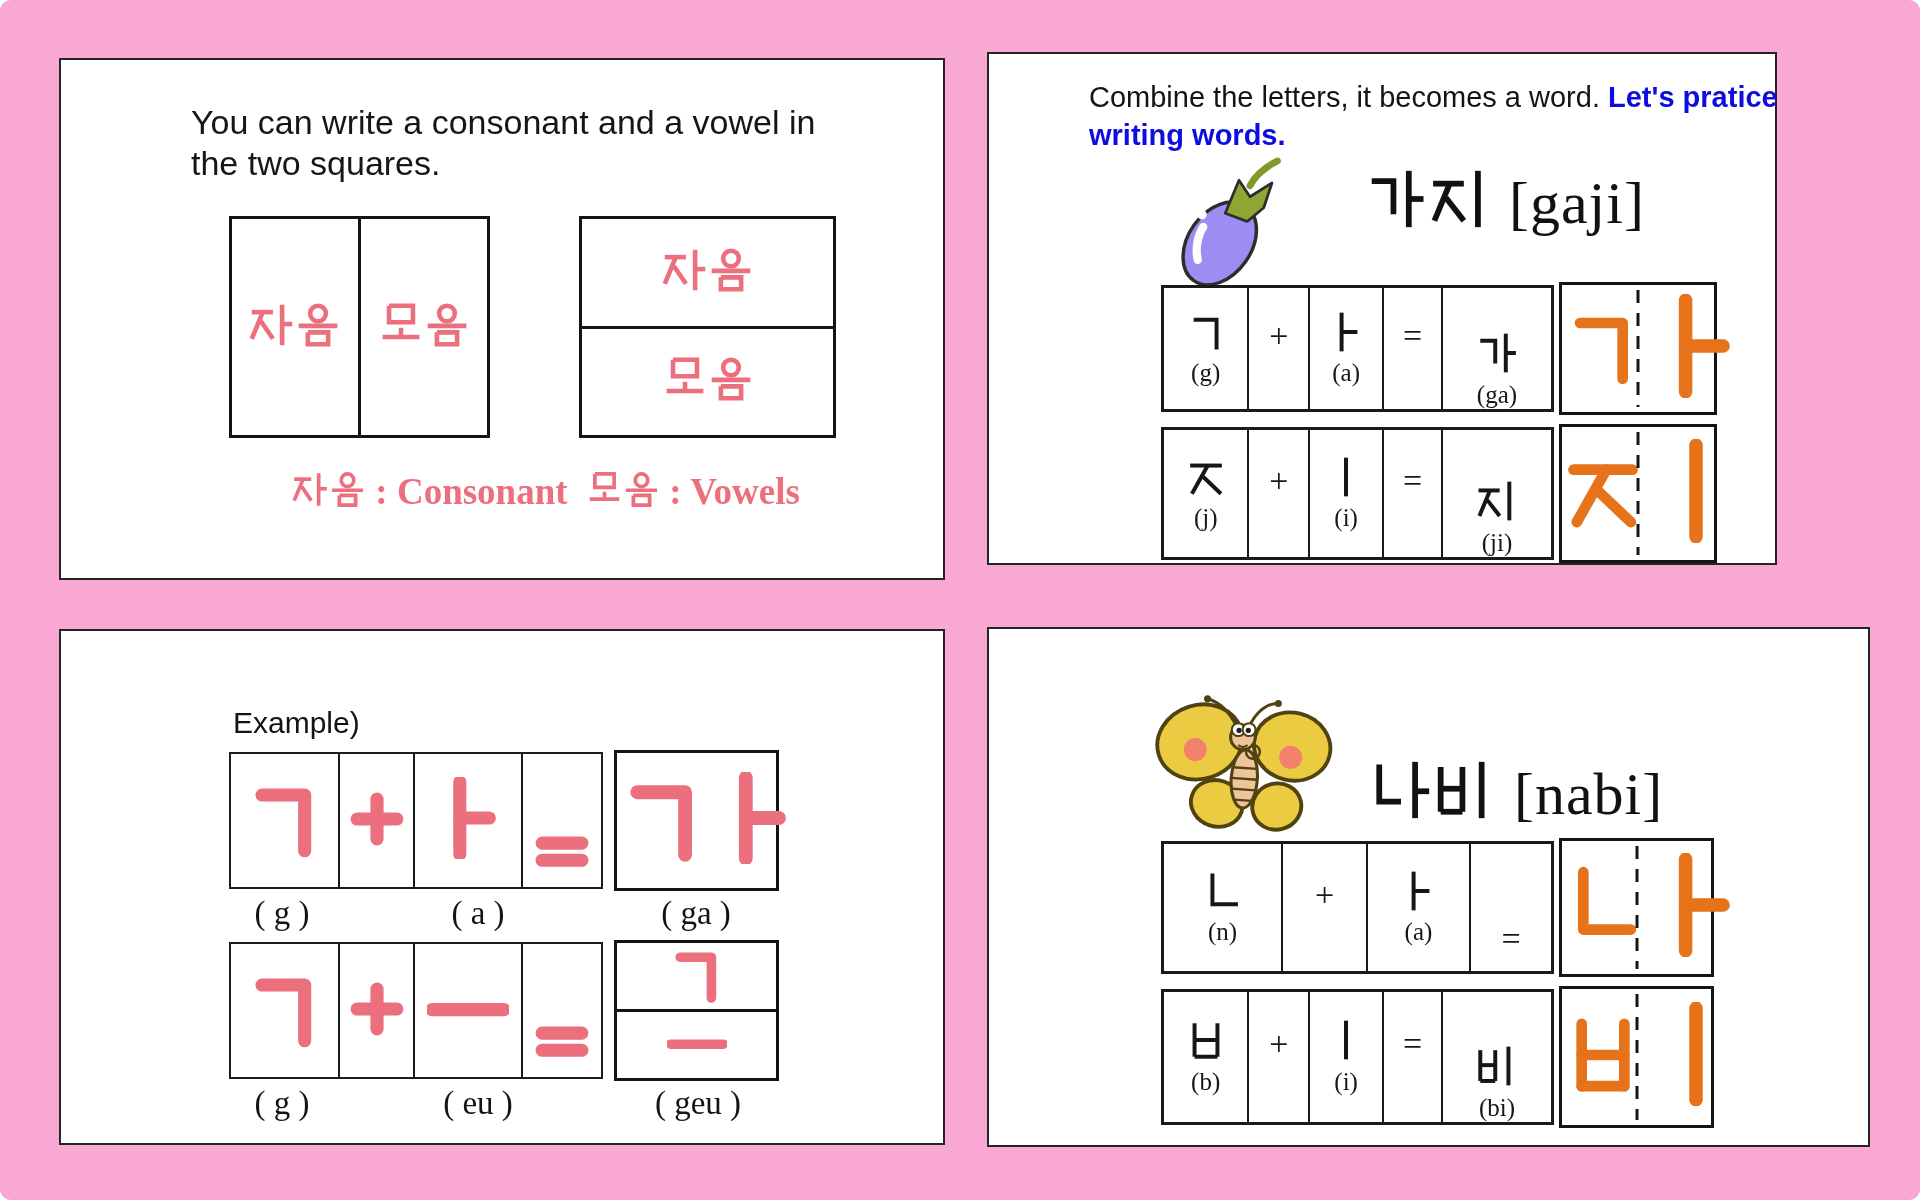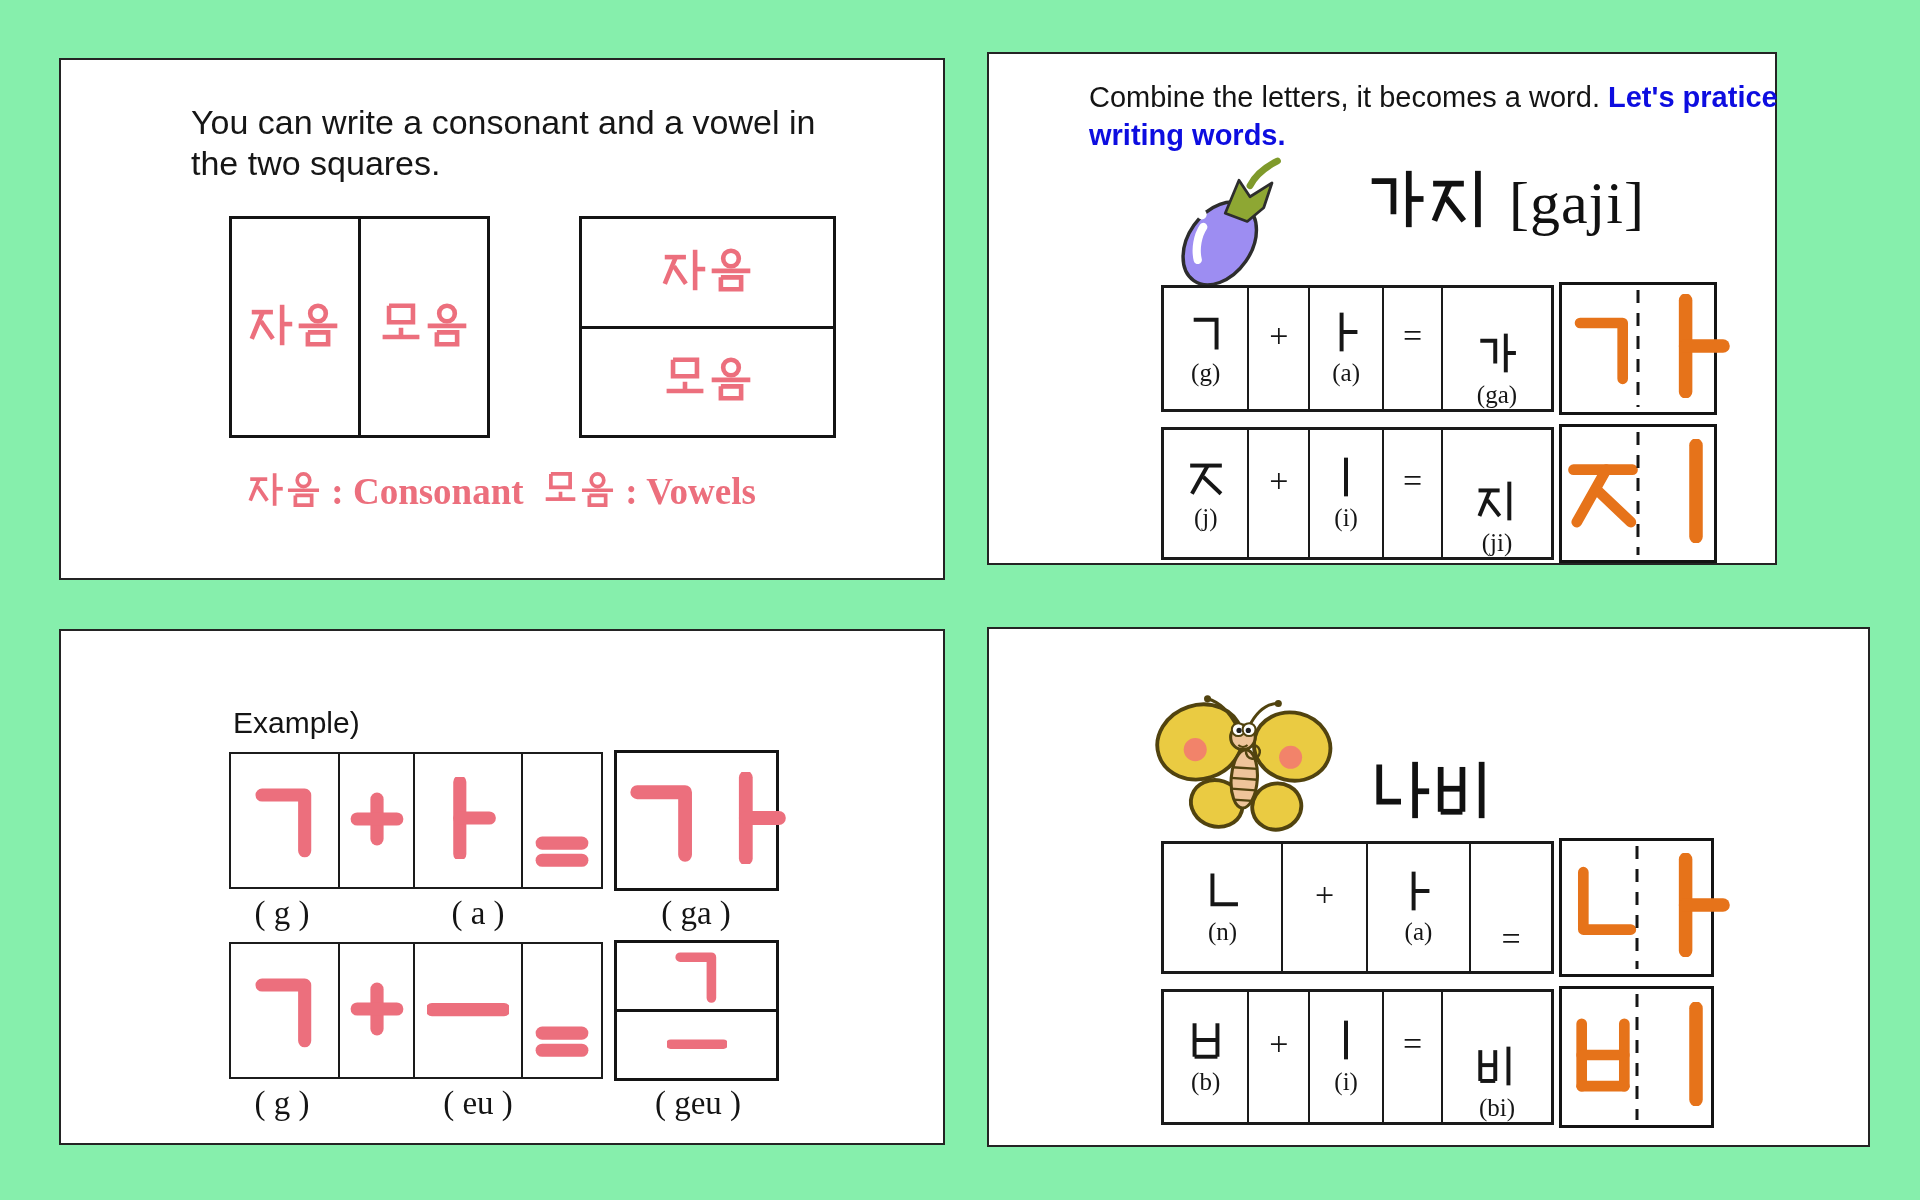--- a/index.html
+++ b/index.html
@@ -1,17 +1,17 @@
 <!DOCTYPE html>
 <html><head>
 <meta charset="utf-8">
 <style>
   html,body{margin:0;padding:0;background:#fff;}
-  #canvas{position:relative;width:1920px;height:1200px;background:#86efac;
-          font-family:"Liberation Sans",sans-serif;overflow:hidden;}
+  #canvas{position:relative;width:1920px;height:1200px;background:#f9a8d4;
+          font-family:"Liberation Sans",sans-serif;overflow:hidden;border-radius:11px;}
   .panel{position:absolute;background:#fff;border:2px solid #242424;box-sizing:border-box;}
   #tl{left:59px;top:58px;width:886px;height:522px;}
   #tr{left:987px;top:52px;width:790px;height:513px;}
   #bl{left:59px;top:629px;width:886px;height:516px;}
   #br{left:987px;top:627px;width:883px;height:520px;}
 
   .hg{display:inline-block;height:1em;width:1em;vertical-align:-0.1em;}
   .hgtxt{white-space:pre;}
 
   
@@ -19,21 +19,21 @@
             color:#161616;font-weight:500;}
   .diag{position:absolute;border:3px solid #141414;box-sizing:border-box;display:flex;}
   #diagA{left:168px;top:156px;width:261px;height:222px;}
   #diagB{left:518px;top:156px;width:257px;height:222px;flex-direction:column;}
   .dcell{flex:1;display:flex;align-items:center;justify-content:center;}
   #diagA .dcell + .dcell{border-left:3px solid #141414;}
   #diagB .dcell + .dcell{border-top:3px solid #141414;}
   .kword{font-size:46px;}
   .pink{color:#ec6f7d;}
   .tl-caption{position:absolute;left:0;width:100%;top:410px;text-align:center;
-              font-family:"Liberation Serif",serif;font-weight:700;font-size:37px;}
+              font-family:"Liberation Serif",serif;font-weight:700;font-size:37px;padding-left:44px;}
 
   
   .eqtable{position:absolute;display:flex;border:3px solid #1a1a1a;box-sizing:border-box;background:#fff;}
   .eqtable .cell{display:flex;flex-direction:column;align-items:center;justify-content:center;
                  border-right:2.5px solid #1a1a1a;box-sizing:border-box;}
   .eqtable .cell:last-child{border-right:none;justify-content:flex-end;}
   .c1{flex:22 1 0;} .c2{flex:15.5 1 0;} .c3{flex:19 1 0;} .c4{flex:15 1 0;} .c5{flex:28.5 1 0;}
   .big{font-size:44px;color:#161616;line-height:1;}
   .rom{font-family:"Liberation Serif",serif;font-size:25px;color:#161616;margin-top:3px;}
   .opch{font-family:"Liberation Serif",serif;font-size:34px;color:#161616;transform:translateY(-13px);}
@@ -392,20 +392,21 @@
             <polyline points="16,10 16,68 50,68" fill="none" stroke="currentColor" stroke-width="9" stroke-linecap="butt" stroke-linejoin="miter"></polyline>
             <polyline points="72,6 72,94" fill="none" stroke="currentColor" stroke-width="9" stroke-linecap="butt" stroke-linejoin="miter"></polyline>
             <polyline points="72,52 94,52" fill="none" stroke="currentColor" stroke-width="9" stroke-linecap="butt" stroke-linejoin="miter"></polyline>
           </svg><svg viewBox="0 0 100 100" class="hg">
             <polyline points="12,14 12,84" fill="none" stroke="currentColor" stroke-width="9" stroke-linecap="butt" stroke-linejoin="miter"></polyline>
             <polyline points="46,14 46,84" fill="none" stroke="currentColor" stroke-width="9" stroke-linecap="butt" stroke-linejoin="miter"></polyline>
             <polyline points="12,48 46,48" fill="none" stroke="currentColor" stroke-width="9" stroke-linecap="butt" stroke-linejoin="miter"></polyline>
             <polyline points="12,84 46,84" fill="none" stroke="currentColor" stroke-width="9" stroke-linecap="butt" stroke-linejoin="miter"></polyline>
             <polyline points="76,6 76,94" fill="none" stroke="currentColor" stroke-width="9" stroke-linecap="butt" stroke-linejoin="miter"></polyline>
           </svg></span>
+      <span class="romt">[nabi]</span>
     </div>
 
     <div class="eqtable" style="left:172px;top:212px;width:393px;height:133px">
       <div class="cell c1">
         <span class="big"><svg viewBox="0 0 100 100" class="hg">
               <polyline points="26,10 26,80 84,80" fill="none" stroke="currentColor" stroke-width="9" stroke-linecap="butt" stroke-linejoin="miter"></polyline>
             </svg></span>
         <span class="rom">(n)</span>
       </div>
       <div class="cell c2">

